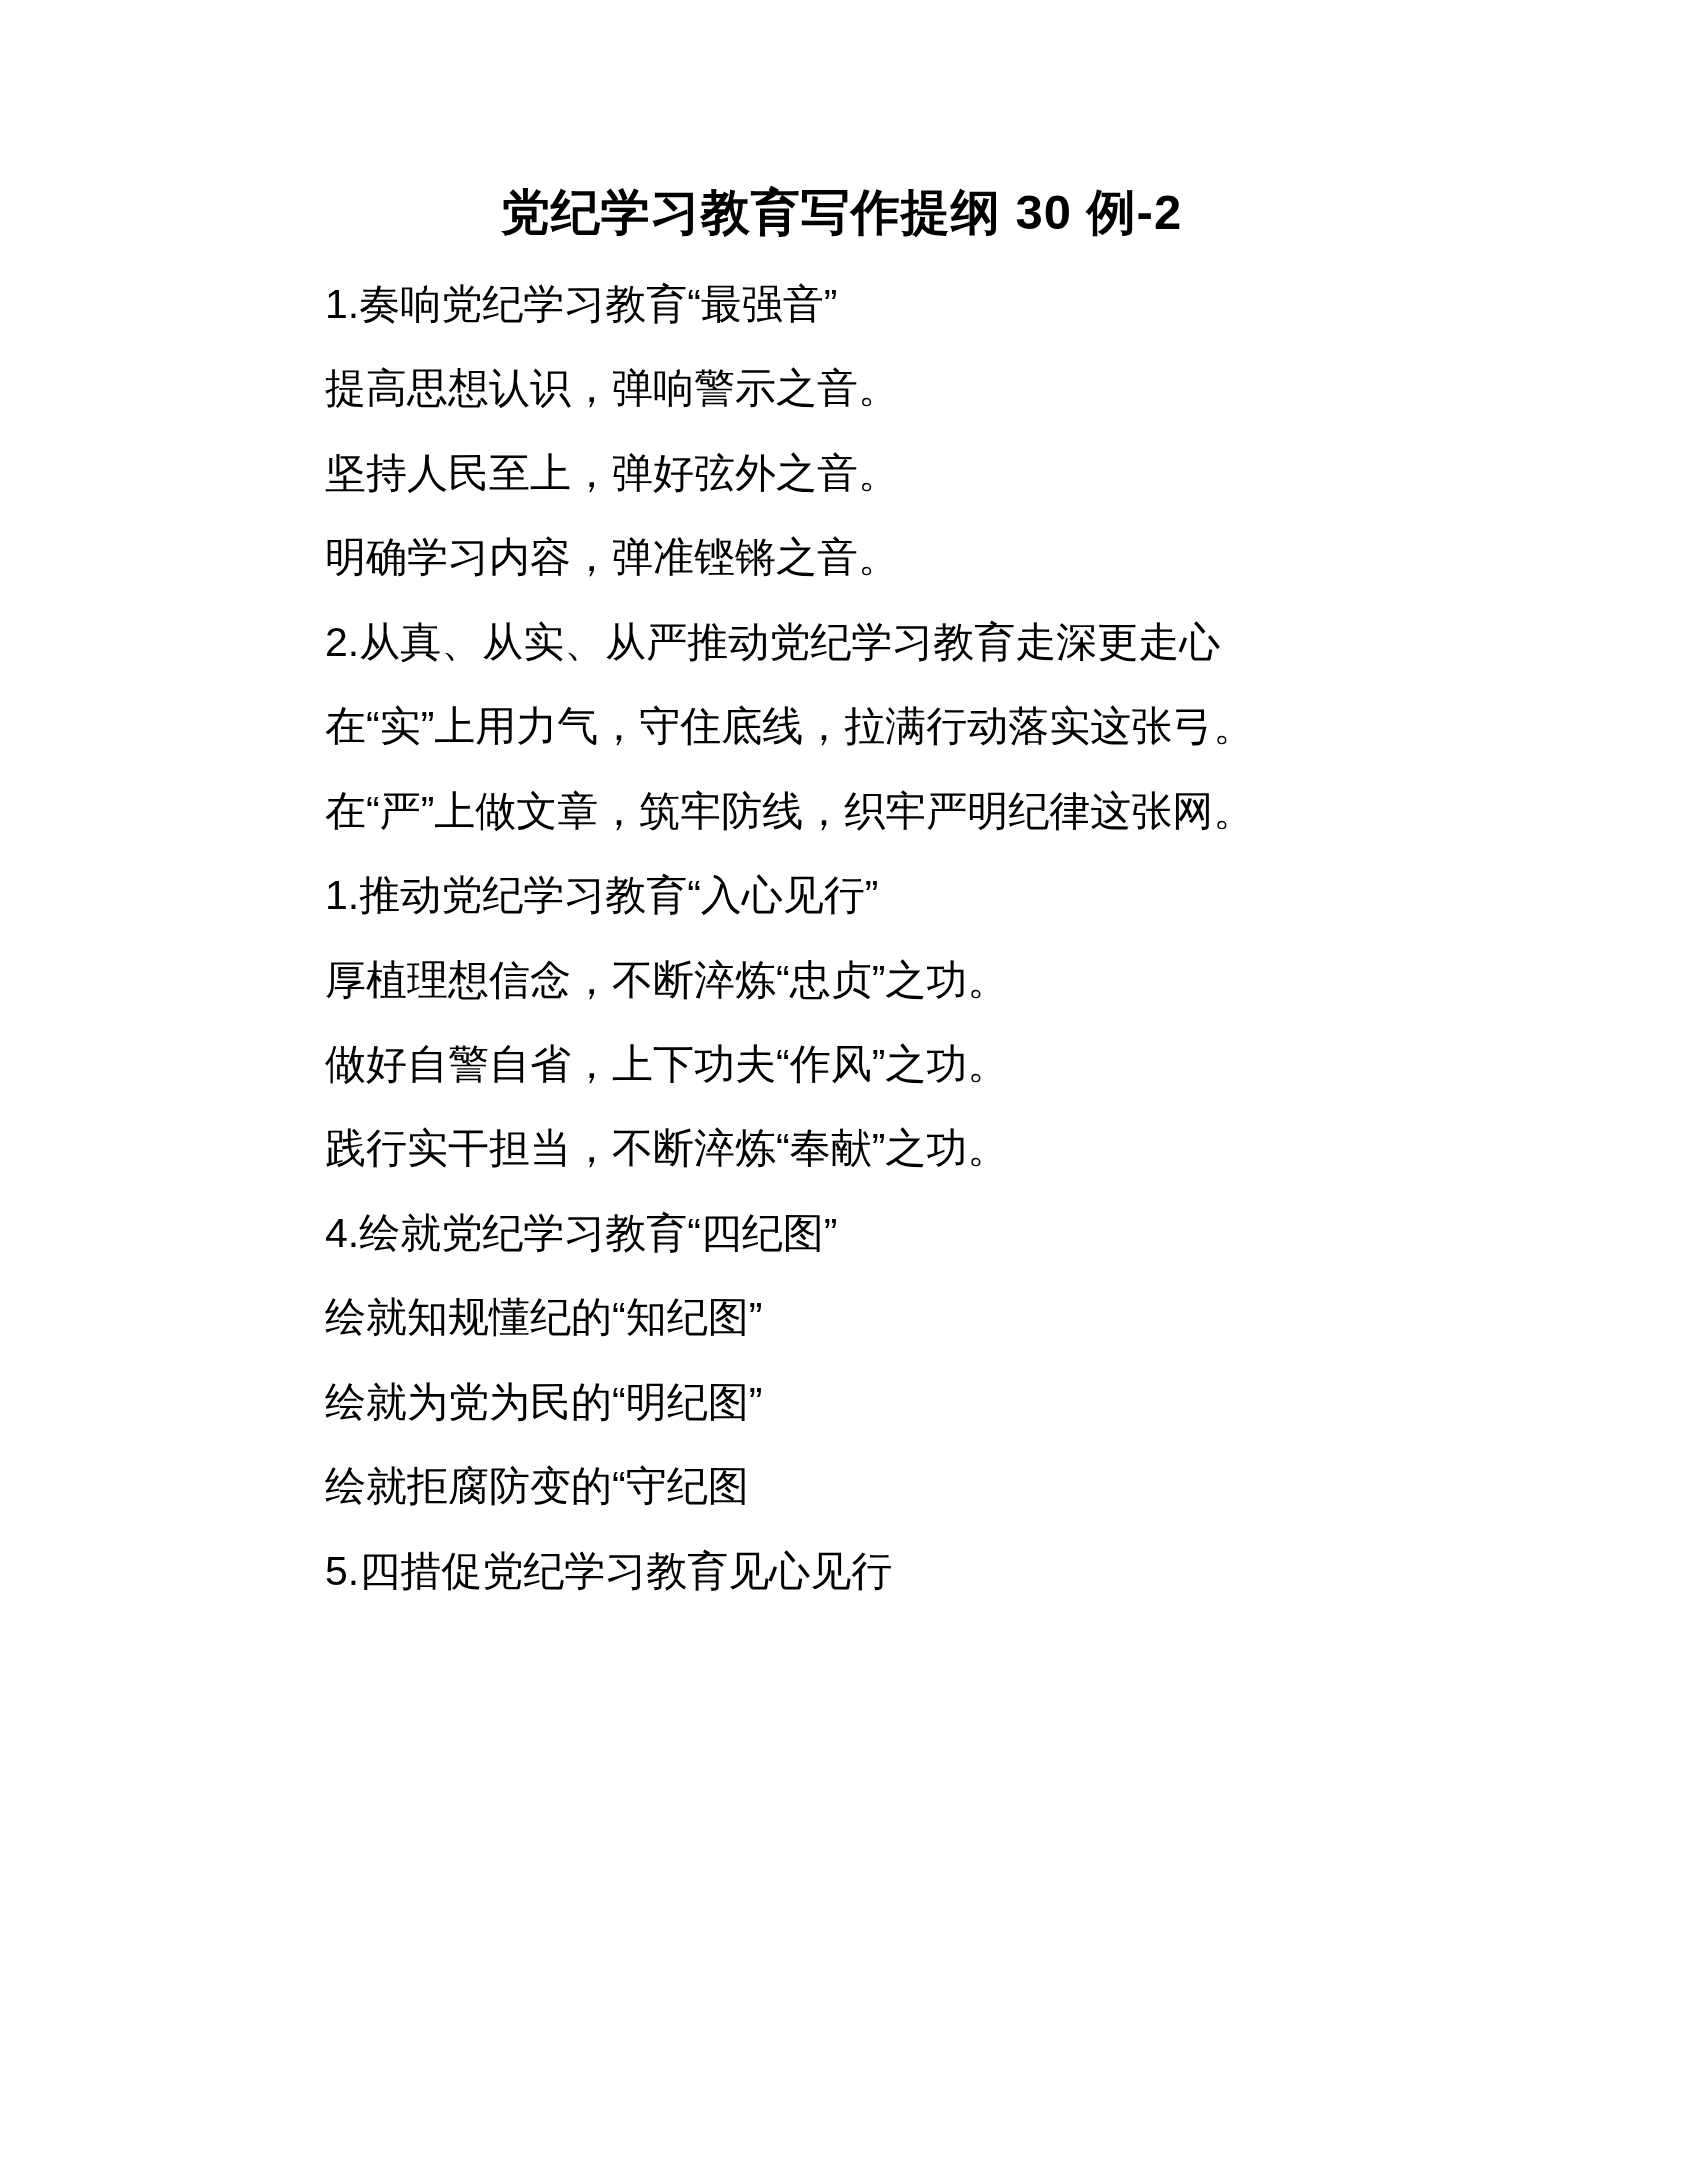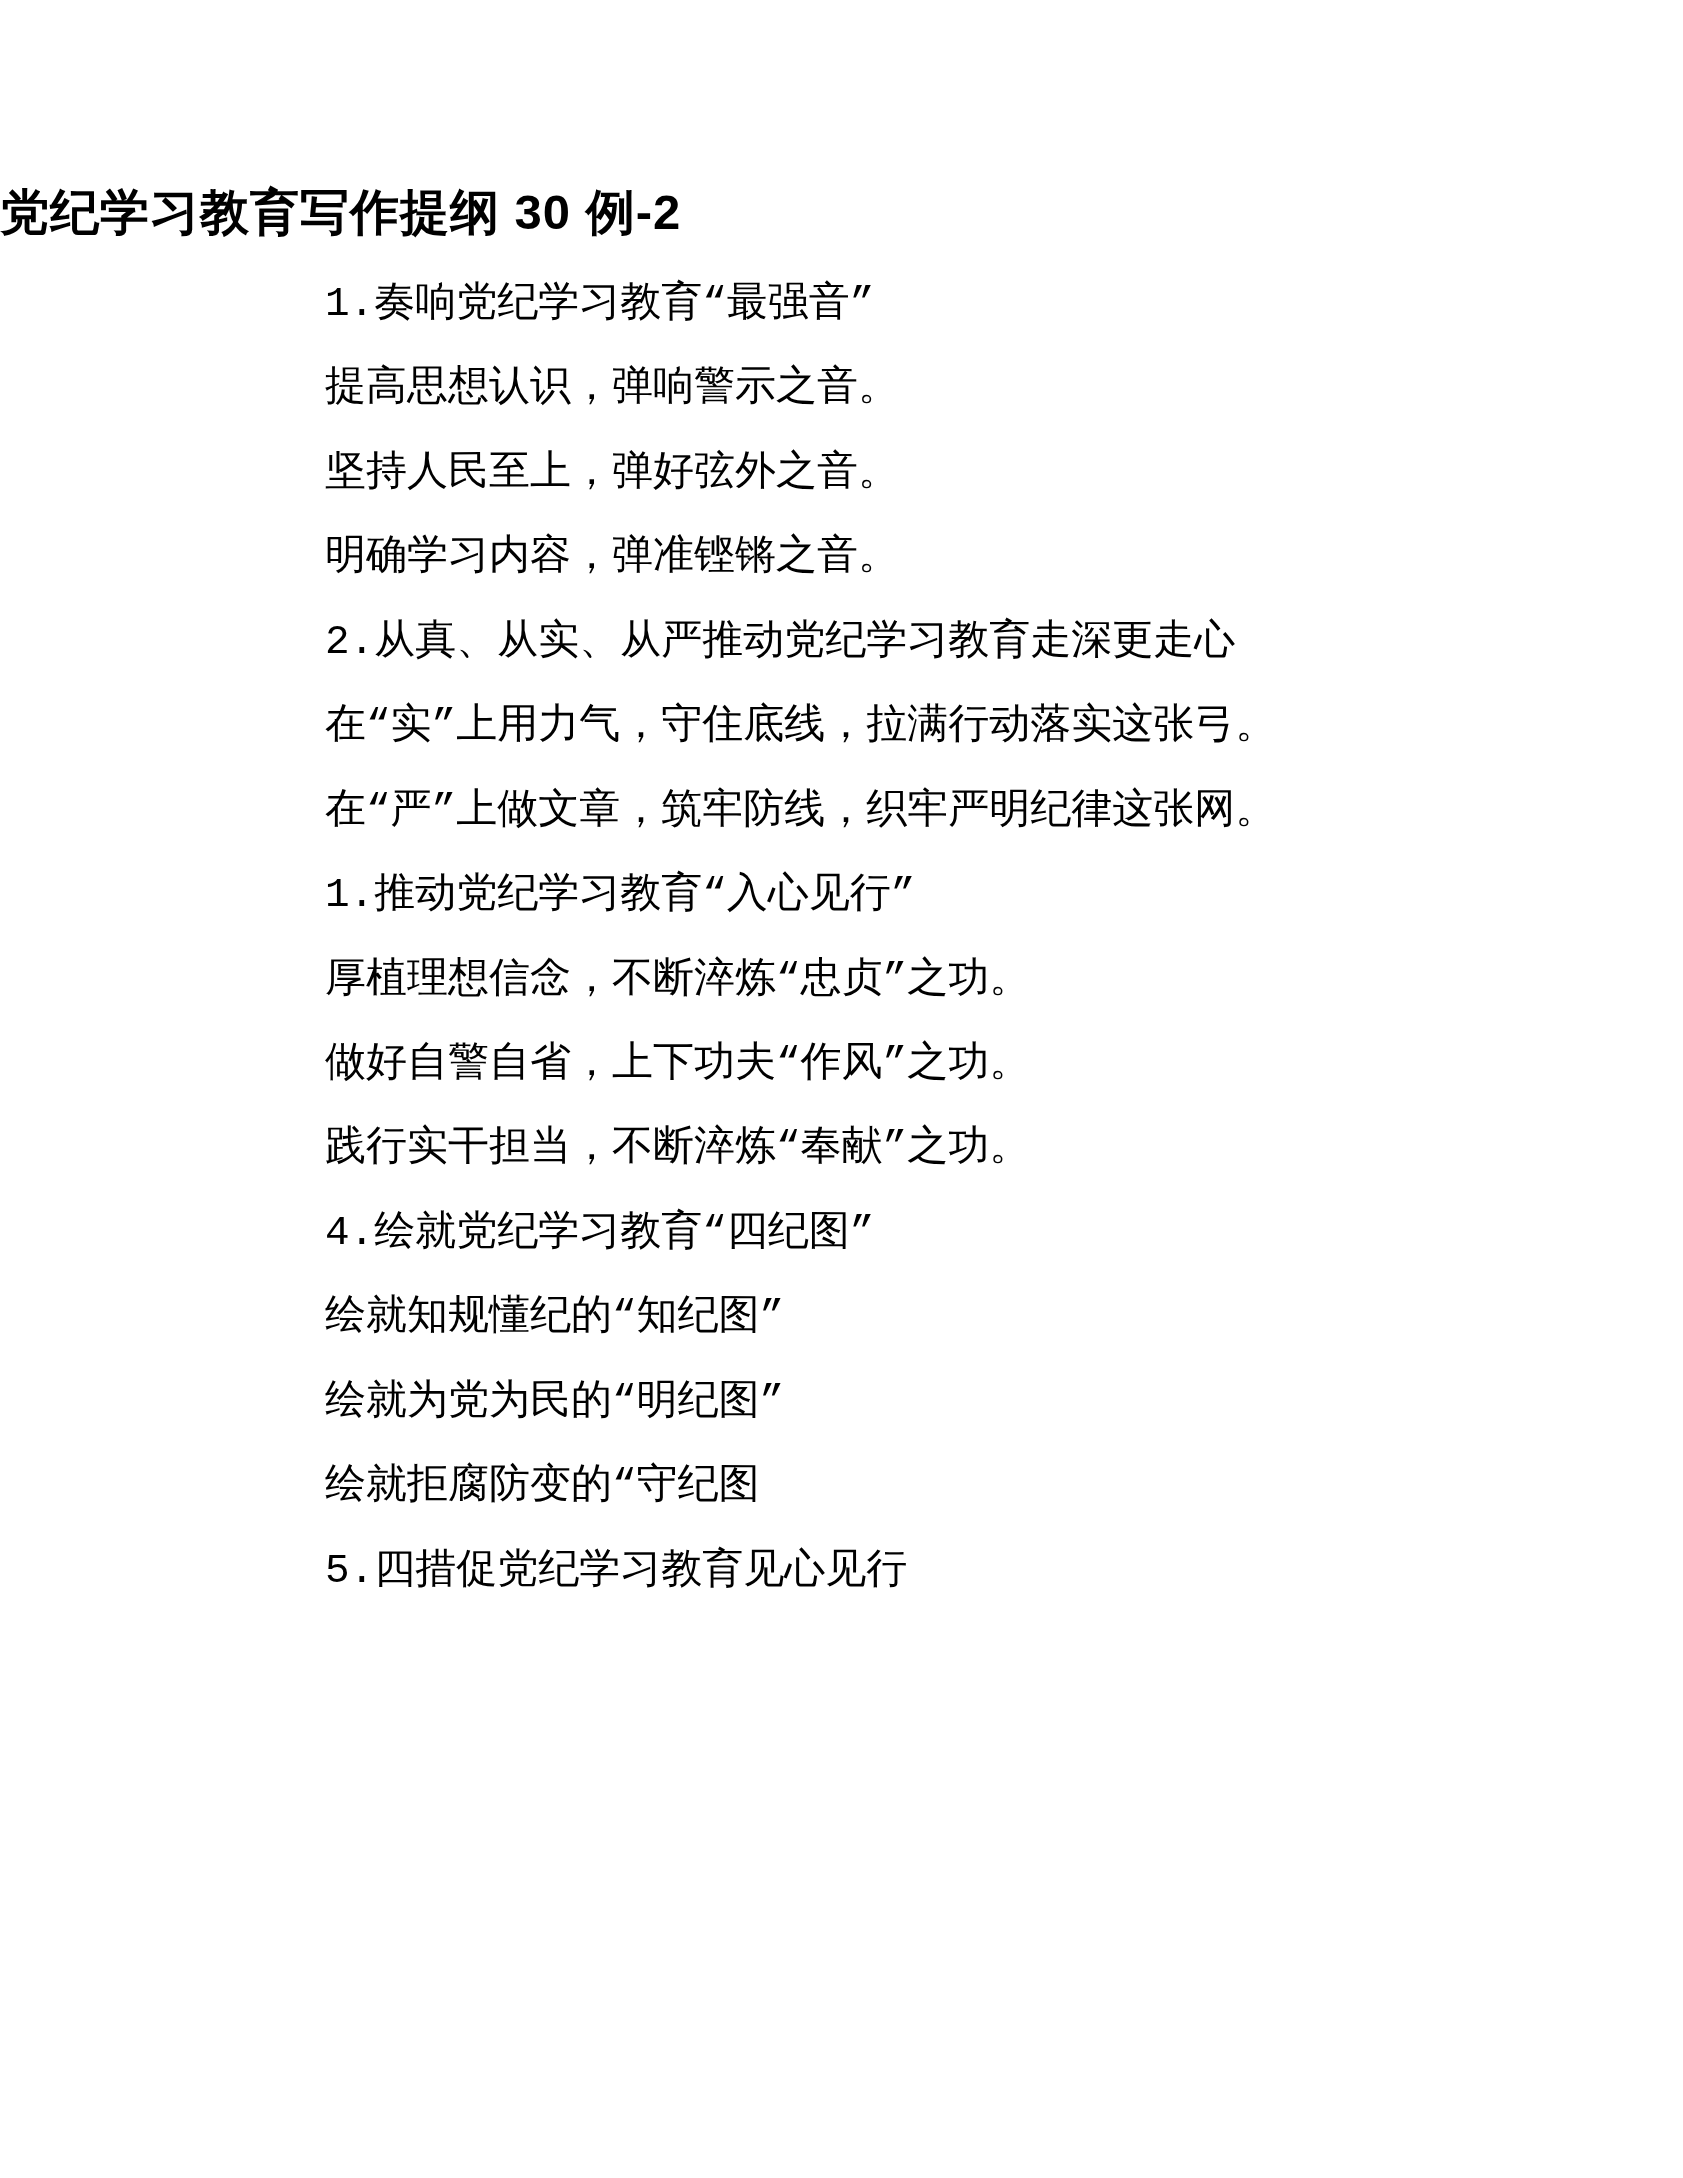--- a/index.html
+++ b/index.html
@@ -15,40 +15,40 @@
     overflow: hidden;
   }
   .page {
     width: 1683px;
     height: 2178px;
     box-sizing: border-box;
     padding: 0;
     position: relative;
   }
   .doc-title {
+    text-align: center;
     font-size: 49px;
     font-weight: 700;
     letter-spacing: 1px;
     margin: 0;
     padding-top: 183px;
     padding-bottom: 0;
     line-height: 1.2;
   }
   .body-block {
     padding-left: 325px;
     padding-right: 297px;
     padding-top: 36px;
   }
   .line {
     font-size: 41px;
     line-height: 1.28;
     margin: 0 0 32px 0;
     white-space: nowrap;
     font-weight: 400;
-    font-family: Liberation Mono, monospace;
   }
   .line.heading {
     font-weight: 400;
   }
 </style>
 </head>
 <body>
 
 <div class="page">
 

